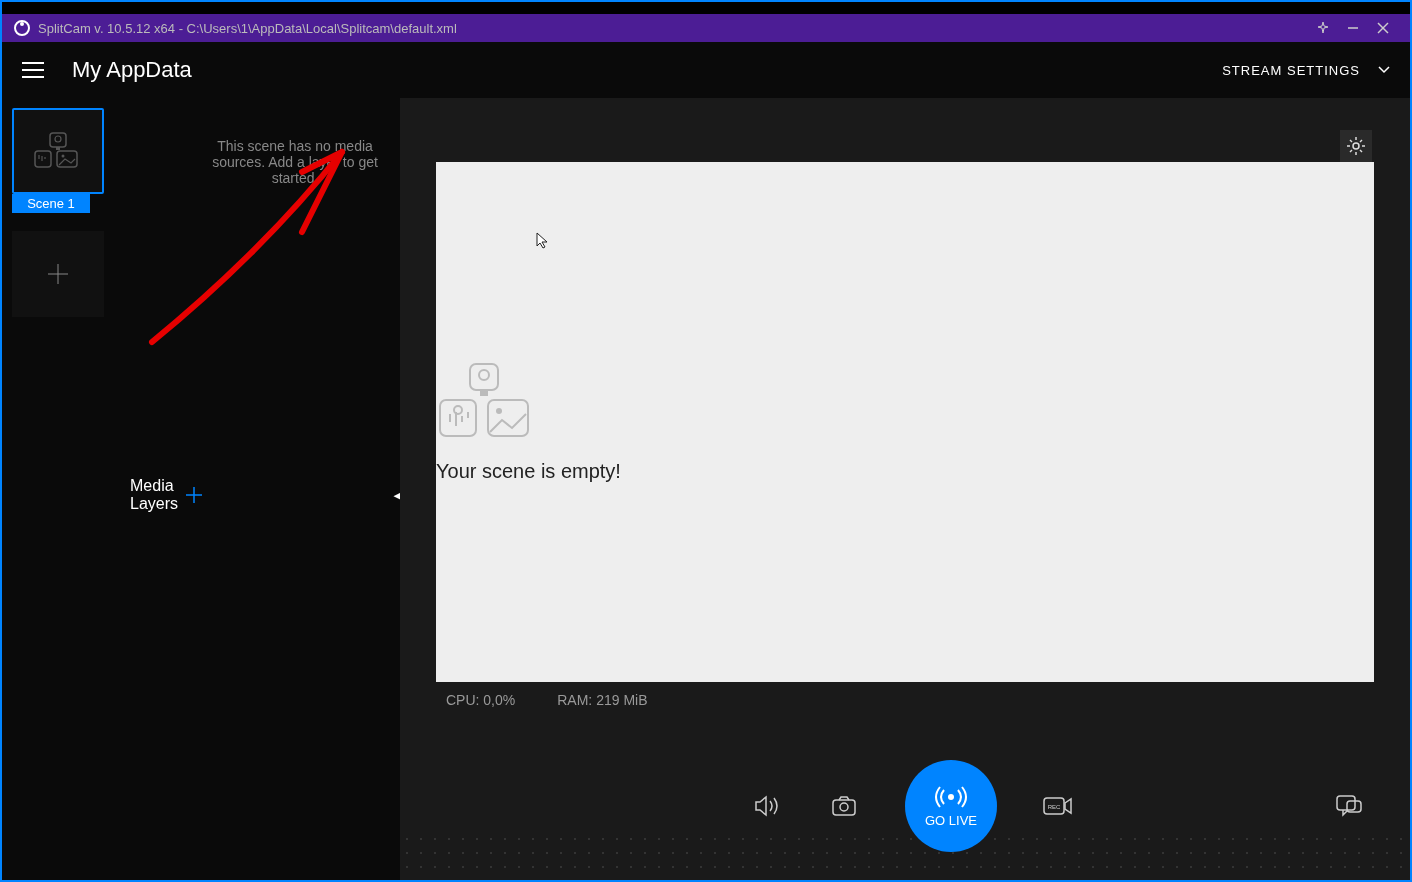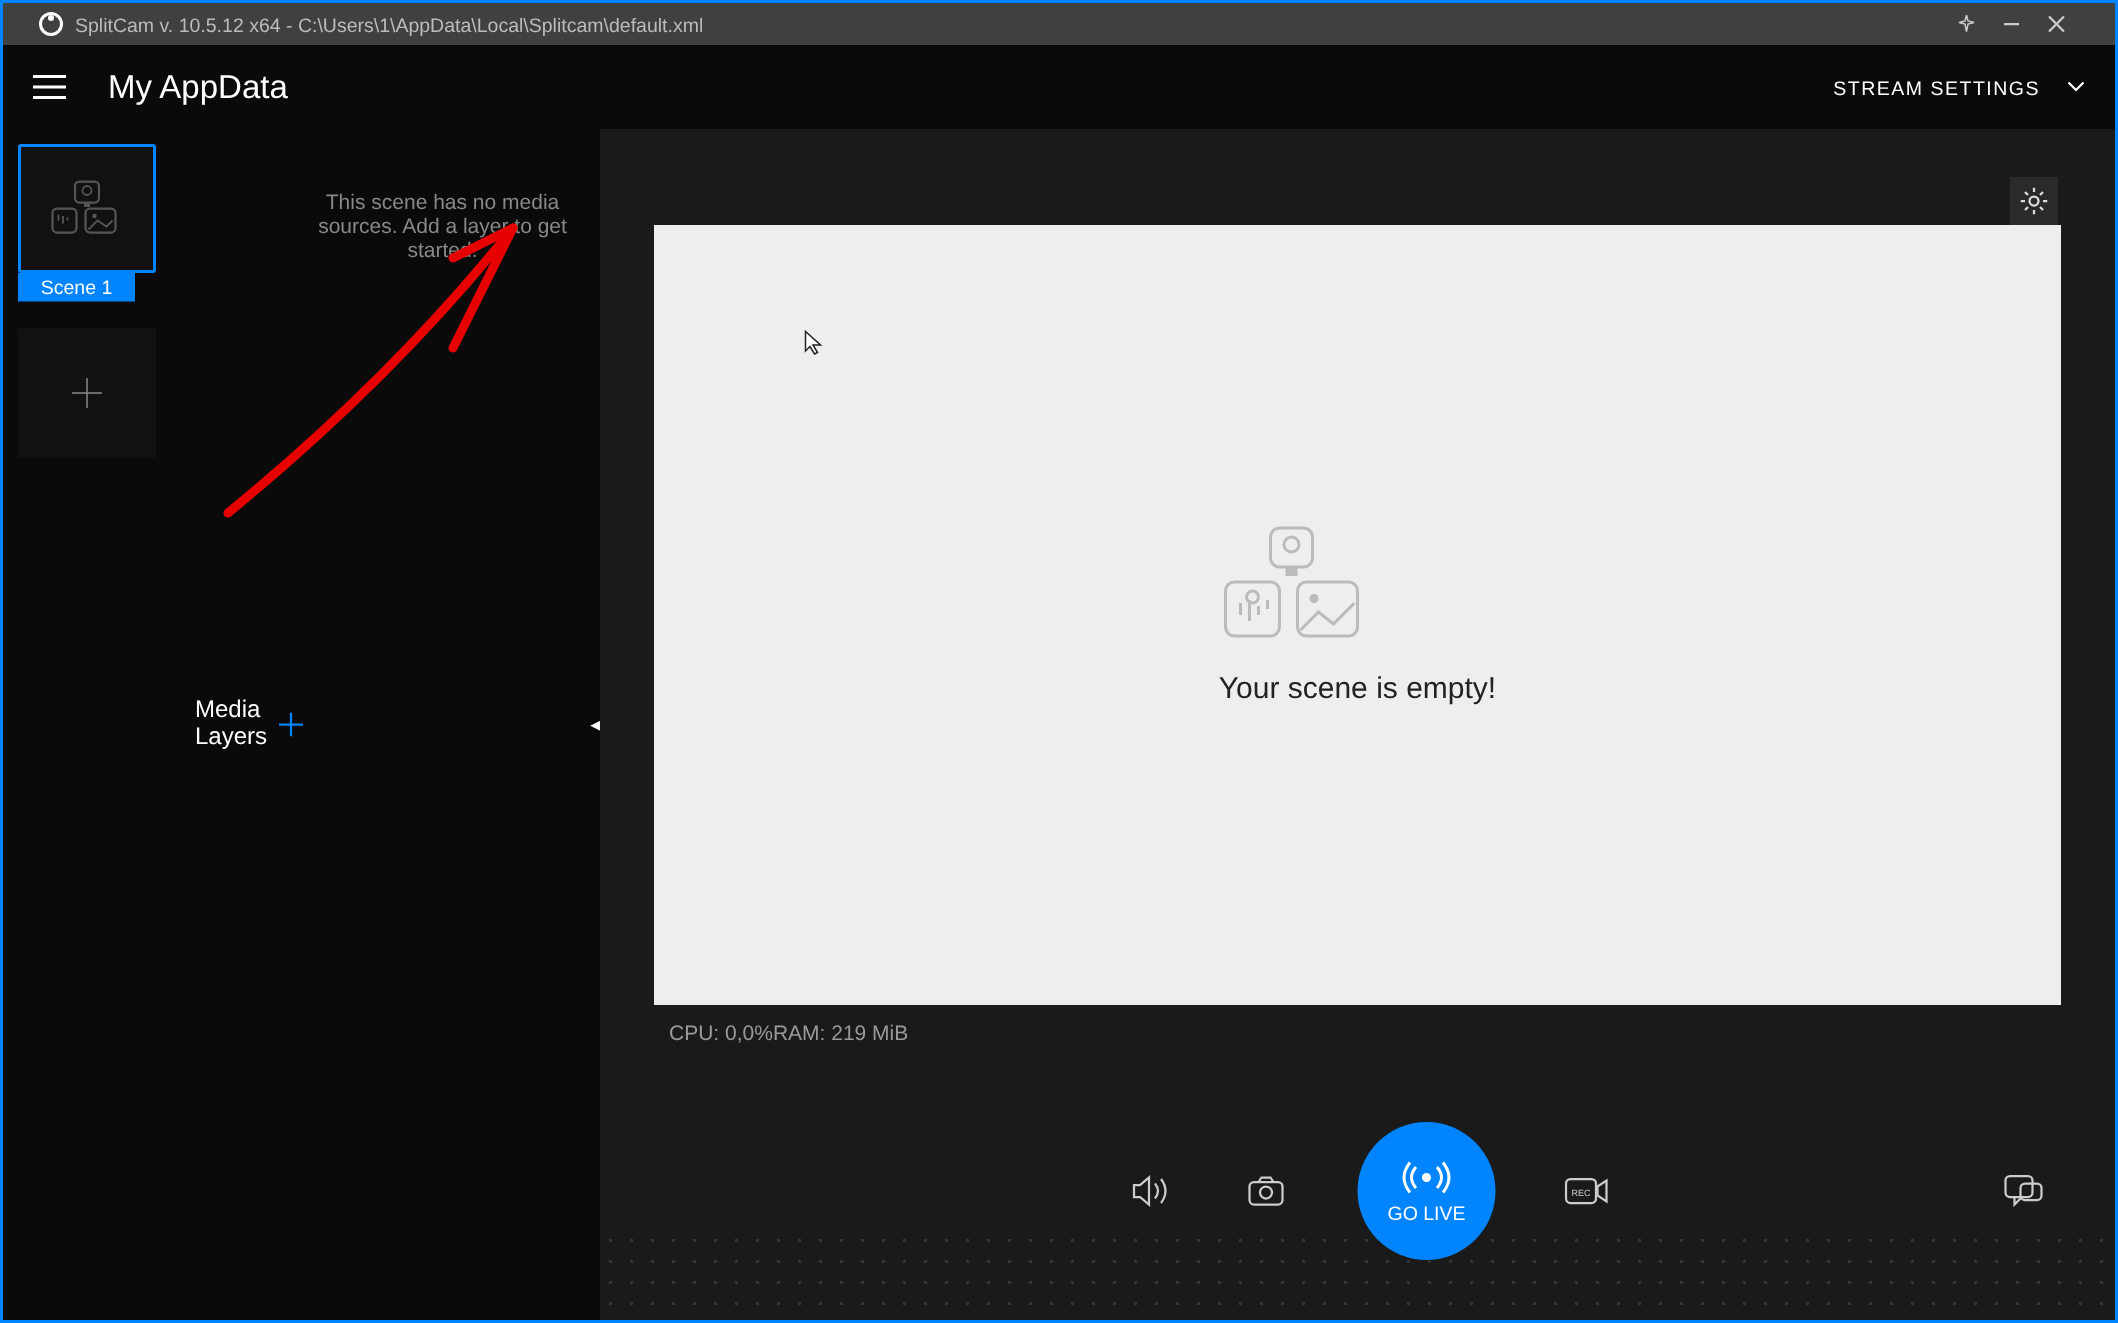--- a/index.html
+++ b/index.html
@@ -8,25 +8,26 @@
   height: 882px;
   background: #000;
   font-family: "Segoe UI", Arial, sans-serif;
   color: #fff;
   overflow: hidden;
   position: relative;
   border: 2px solid #0084ff;
 }
 .titlebar {
   height: 28px;
-  background: #404040;
-  display: flex;
-  align-items: center;
-  padding: 0 24px;
+  background: #4c1d95;
+  display: flex;
+  align-items: center;
+  padding: 0 12px;
   font-size: 13px;
+  margin-top: 12px;
 }
 .titlebar .app-icon {
   width: 16px; height: 16px;
   border-radius: 50%;
   border: 2px solid #fff;
   margin-right: 8px;
   position: relative;
 }
 .titlebar .app-icon::after {
   content: "";
@@ -158,37 +159,38 @@
   align-items: center;
   justify-content: center;
   color: #ddd;
 }
 .canvas-area {
   margin: 64px 36px 0 36px;
   height: 520px;
   background: #eee;
   position: relative;
   display: flex;
-  align-items: center;
+  align-items: flex-start;
   justify-content: center;
   flex-direction: column;
 }
 .canvas-empty {
   text-align: center;
   color: #333;
 }
 .canvas-empty-title { font-size: 20px; color: #222; margin-top: 20px; }
 .canvas-empty-sub { font-size: 14px; color: #888; margin-top: 8px; max-width: 200px; }
 .cursor-mark {
   position: absolute;
   top: 70px; left: 100px;
   font-size: 14px; color: #222;
 }
 .stats {
   display: flex;
+  gap: 42px;
   padding: 10px 46px;
   color: #999;
   font-size: 14px;
 }
 .bottom-bar {
   position: absolute;
   bottom: 40px;
   left: 16px; right: 0;
   display: flex;
   align-items: center;

